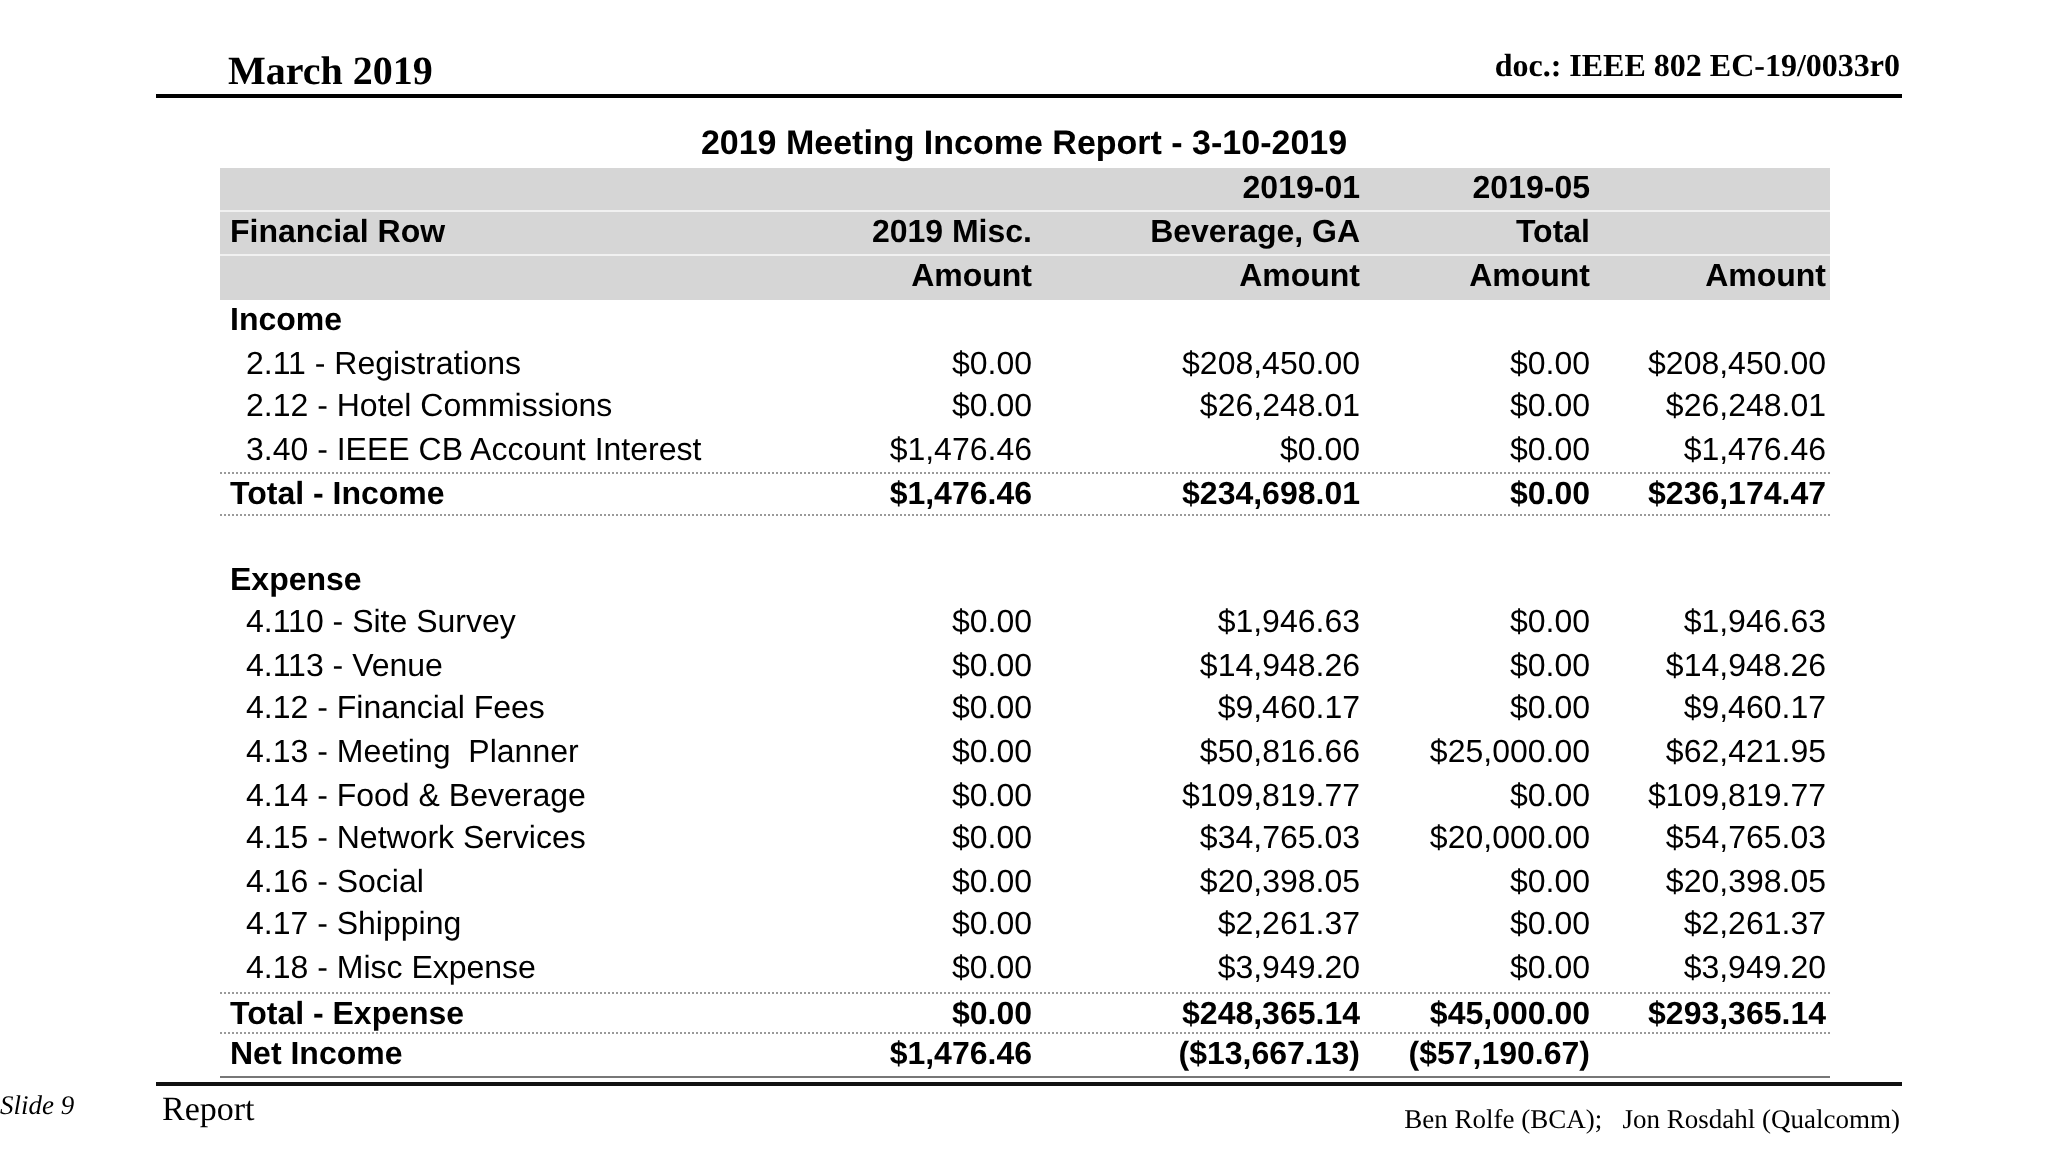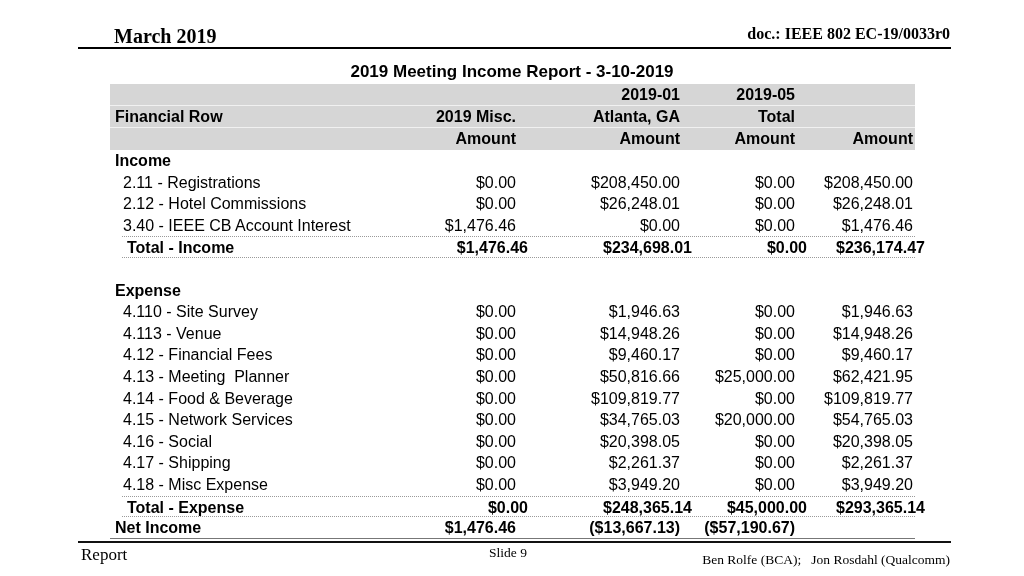--- a/index.html
+++ b/index.html
@@ -40,34 +40,34 @@
   }
   .fin-body .trow{height:21.6px;}
   .cell{white-space:pre;overflow:visible;}
   .cell.num{text-align:right;padding-right:2px;}
   .cell.lbl{text-align:left;padding-left:5px;}
   .fin-header{background:#d6d6d6;}
   .fin-header .trow{font-weight:bold;}
   .fin-header .trow.sep{border-bottom:1px solid rgba(255,255,255,0.65);}
   .trow.section .lbl{font-weight:bold;}
   .trow.detail .lbl{padding-left:13px;}
-  .trow.total{font-weight:bold;border-top:1px dotted #9a9a9a;border-bottom:1px dotted #9a9a9a;margin-left:12px;}
+  .trow.total{font-weight:bold;border-top:1px dotted #9a9a9a;border-bottom:1px dotted #9a9a9a;}
   .trow.net{font-weight:bold;border-bottom:1px solid #777;}
   .trow.spacer{height:21.6px;}
   
   .ftr-rule{
     position:absolute;left:78px;right:73px;top:541px;height:2px;background:#111;
   }
   .ftr-left{
     position:absolute;left:81px;top:545px;
     font-family:"Liberation Serif",serif;font-size:17px;
   }
   .ftr-center{
-    position:absolute;left:0;top:545px;width:1016px;text-align:center;
-    font-family:"Liberation Serif",serif;font-size:13.5px;
+    position:absolute;left:0;top:545px;width:1016px;
+    font-family:"Liberation Serif",serif;font-size:13.5px;font-style:italic;
   }
   .ftr-right{
     position:absolute;right:74px;top:552px;
     font-family:"Liberation Serif",serif;font-size:13.5px;white-space:pre;
   }
 </style>
 </head>
 <body>
 
 <div class="slide">
@@ -83,21 +83,21 @@
         <div class="trow sep">
           <div class="cell lbl"></div>
           <div class="cell num"></div>
           <div class="cell num">2019-01</div>
           <div class="cell num">2019-05</div>
           <div class="cell num"></div>
         </div>
         <div class="trow sep">
           <div class="cell lbl">Financial Row</div>
           <div class="cell num">2019 Misc.</div>
-          <div class="cell num">Atlanta, GA</div>
+          <div class="cell num">Beverage, GA</div>
           <div class="cell num">Total</div>
         </div>
         <div class="trow ">
           <div class="cell lbl"></div>
           <div class="cell num">Amount</div>
           <div class="cell num">Amount</div>
           <div class="cell num">Amount</div>
           <div class="cell num">Amount</div>
         </div>
       </div>

